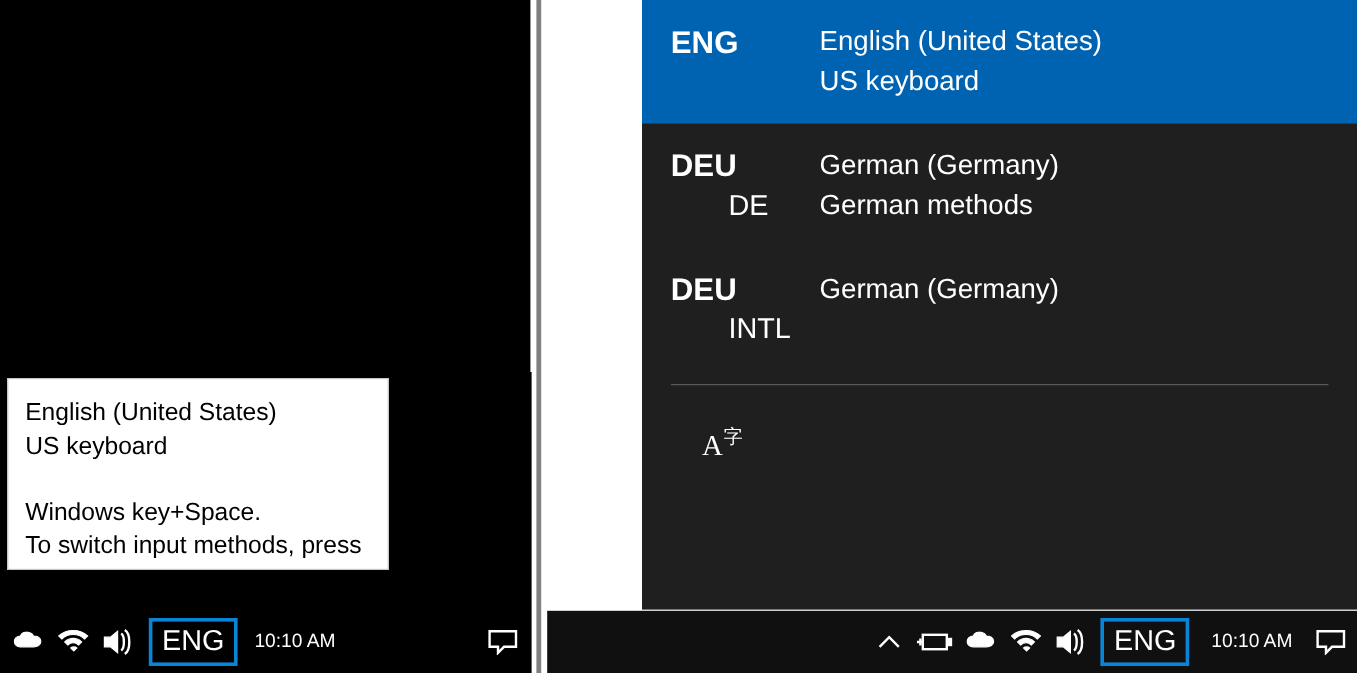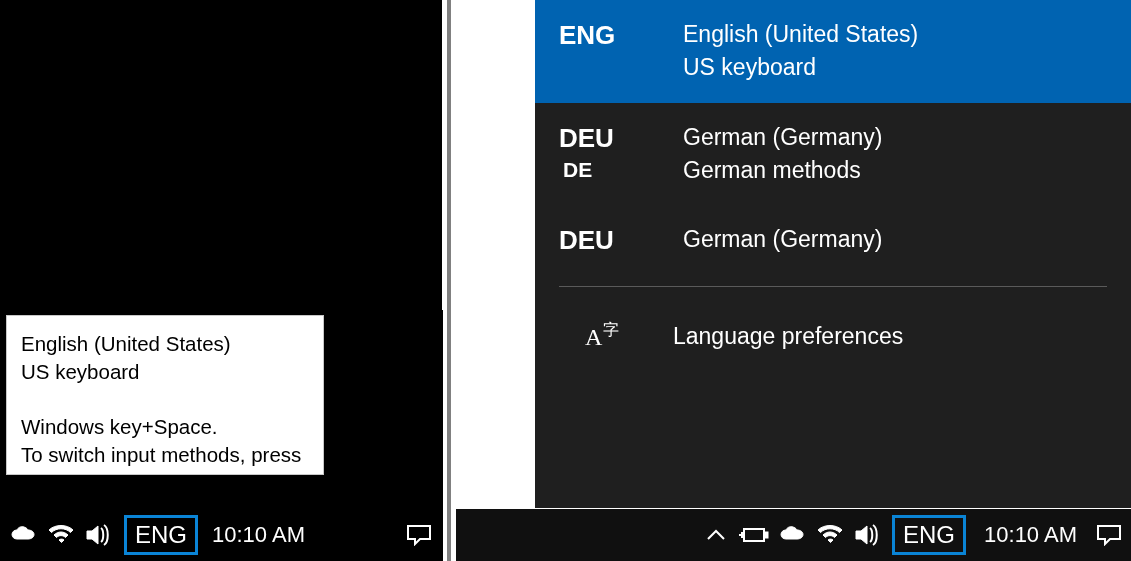--- a/index.html
+++ b/index.html
@@ -19,38 +19,38 @@
     background: #000; display: flex; align-items: center; color: #fff;
     font-size: 22px; gap: 4px; padding-left: 6px;
   }
   .tray-icon { width: 34px; height: 52px; display:flex; align-items:center; justify-content:center; color:#fff; }
   .tray-icon svg { fill: #fff; stroke:#fff; }
   .lang-ind {
     height: 40px; padding: 0 8px; font-size: 24px; font-weight: 400;
     display:flex; align-items:center; color:#fff;
     border: 3px solid #0a84d6; margin: 0 4px;
   }
-  .clock { font-size: 22px; color:#fff; padding: 0 6px; }
+  .clock { font-size: 16px; color:#fff; padding: 0 6px; }
   .ruler { position:absolute; left:440px; top:310px; width:3px; height:251px; background:#000; }
   .divider-line { position:absolute; left:447px; top:0; width:4px; height:561px; background:#808080; }
 
   
   .right-panel { position: absolute; left: 456px; top: 0; width: 675px; height: 561px; background: #fff; }
   .flyout {
     position: absolute; left: 79px; top: 0; width: 596px; height: 508px;
     background: #1f1f1f; color: #fff;
   }
   .lang-item {
     display:flex; align-items:flex-start; padding: 18px 24px 18px 24px; gap: 28px;
     font-size: 22px;
   }
   .lang-item.selected { background: #0063b1; }
   .lang-code { width: 96px; text-align: left; line-height: 1.35; }
   .lang-code .c1 { font-weight: 600; font-size: 26px; }
-  .lang-code .c2 { font-weight: 700; font-size: 21px; padding-left: 4px; }
+  .lang-code .c2 { font-weight: 400; font-size: 24px; padding-left: 4px; margin-left: 44px; }
   .lang-text { flex: 1; line-height: 1.45; font-size: 23px; }
   .lang-text .l1 { }
   .lang-text .l2 { }
   .sep { height:1px; background:#5a5a5a; margin: 10px 24px; }
   .prefs {
     display:flex; align-items:center; gap: 42px; padding: 22px 24px 22px 44px;
     font-size: 23px;
   }
   .prefs .picon { width: 52px; display:flex; align-items:center; justify-content:center; }
 
@@ -132,36 +132,36 @@
         </div>
         <div class="lang-text">
           <div class="l1">German (Germany)</div>
           <div class="l2">German methods</div>
         </div>
       </div>
 
       <div class="lang-item">
         <div class="lang-code">
           <div class="c1">DEU</div>
+          <div class="c2">INTL</div>
         </div>
         <div class="lang-text">
           <div class="l1">German (Germany)</div>
         </div>
       </div>
 
       <div class="sep"></div>
 
       <div class="prefs">
         <div class="picon">
           <svg class="svg" width="40" height="34" viewBox="0 0 40 34">
             <text x="0" y="26" font-size="24" fill="#fff" font-family="Segoe UI">A</text>
             <text x="18" y="16" font-size="16" fill="#fff" font-family="Segoe UI">字</text>
           </svg>
         </div>
-        <div>Language preferences</div>
       </div>
     </div>
 
     <div class="right-taskbar">
       <div class="tray-icon">
         <svg class="svg" width="20" height="14" viewBox="0 0 20 14">
             <path d="M2 11 L10 3 L18 11" stroke="#fff" stroke-width="2" fill="none"></path>
           </svg>
       </div>
       <div class="tray-icon">

